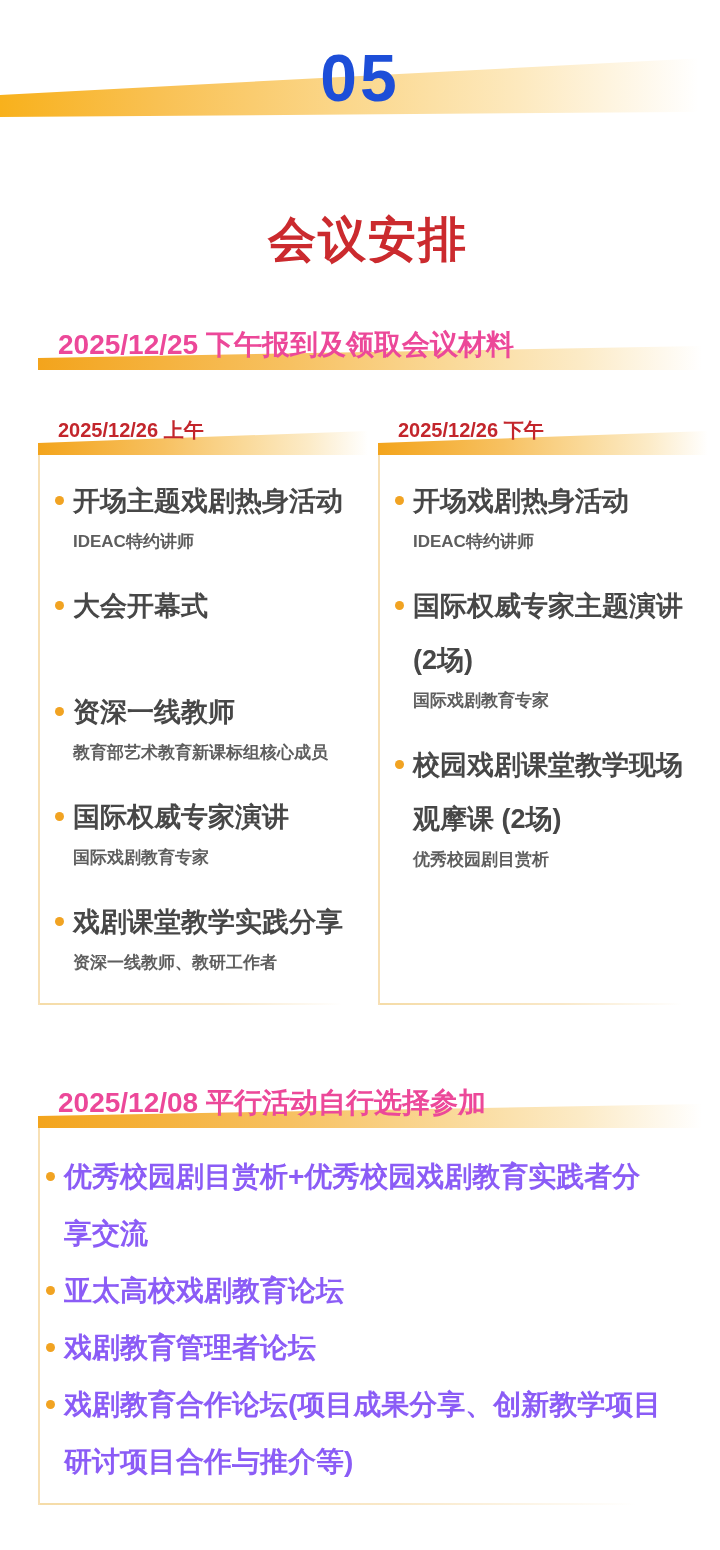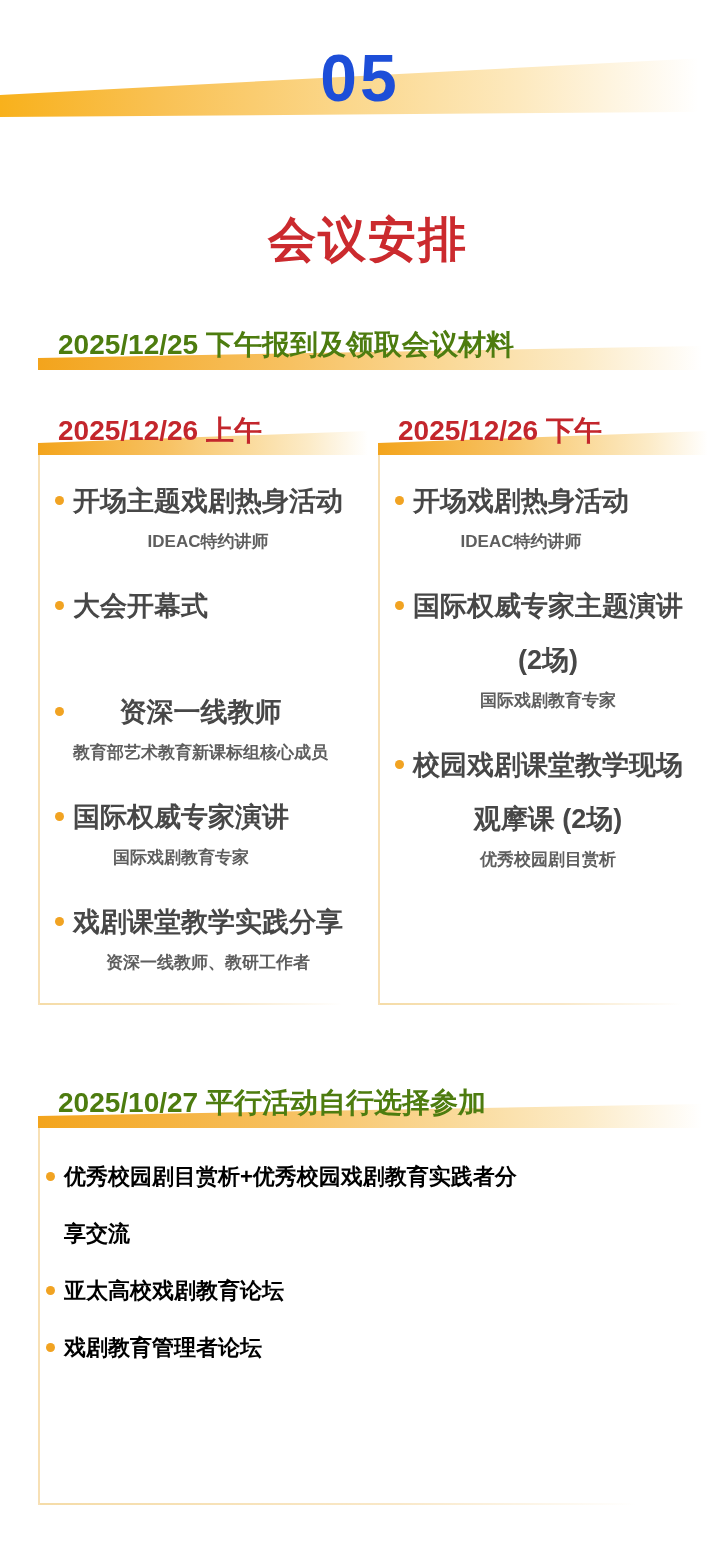--- a/index.html
+++ b/index.html
@@ -24,41 +24,41 @@
   }
   
   .sec-header { position:absolute; }
   .sec-header .band {
     position:absolute; left:0; bottom:0; width:100%; height:24px;
     background:linear-gradient(90deg,#F3A41C 0%,#F7C161 38%,#FAD998 62%,#FCEBC7 82%,rgba(253,244,228,0) 100%);
     clip-path:polygon(0 50%, 100% 0, 100% 100%, 0 100%);
   }
   .sec-header .htext {
     position:absolute; left:20px; bottom:6px; white-space:nowrap;
-    font-size:28px; font-weight:800; color:#4d7c0f;
+    font-size:28px; font-weight:800; color:#ec4899;
   }
   .sec1 { left:38px; top:326px; width:664px; height:44px; }
   .sec3 { left:38px; top:1084px; width:664px; height:44px; }
   
   .col { position:absolute; width:330px; top:408px; }
   .col-left  { left:38px; }
   .col-right { left:378px; }
   .col-h { position:relative; height:47px; }
   .col-h .band {
     position:absolute; left:0; bottom:0; width:100%; height:24px;
     background:linear-gradient(90deg,#F3A41C 0%,#F7C161 38%,#FAD998 62%,#FCEBC7 82%,rgba(253,244,228,0) 100%);
     clip-path:polygon(0 50%, 100% 0, 100% 100%, 0 100%);
   }
   .col-h .htext {
-    position:absolute; left:20px; bottom:5px; white-space:nowrap;
-    font-size:28px; font-weight:800; color:#C3262C;
+    position:absolute; left:20px; bottom:11px; white-space:nowrap;
+    font-size:20px; font-weight:800; color:#C3262C;
   }
   .box {
     position:relative; height:550px; box-sizing:border-box;
-    border-left:2px solid #F7E0B5; padding:19px 0 0 15px;text-align:center;
+    border-left:2px solid #F7E0B5; padding:19px 0 0 15px;
   }
   .box::after {
     content:""; position:absolute; left:0; bottom:0; height:2px; width:92%;
     background:linear-gradient(90deg,#F5DCA8 0%,#F9E8C8 60%,rgba(249,232,200,0) 100%);
   }
   
   .evt { display:flex; margin-bottom:24px; }
   .dot {
     flex:0 0 9px; width:9px; height:9px; border-radius:50%;
     background:#F1A322; margin:22px 9px 0 0;
@@ -72,21 +72,21 @@
   .box3 {
     position:absolute; left:38px; top:1128px; width:664px; height:377px;
     box-sizing:border-box; border-left:2px solid #F7E0B5; padding:20px 0 0 6px;
   }
   .box3::after {
     content:""; position:absolute; left:0; bottom:0; height:2px; width:90%;
     background:linear-gradient(90deg,#F5DCA8 0%,#F9E8C8 60%,rgba(249,232,200,0) 100%);
   }
   .pevt { display:flex; margin:0; }
   .pevt .dot { margin:24px 9px 0 0; }
-  .pevt .t { font-size:22px; font-weight:800; color:#000000; line-height:57px; max-width:605px; }
+  .pevt .t { font-size:28px; font-weight:800; color:#8b5cf6; line-height:57px; max-width:605px; }
   .pevt .t span { display:block; }
 </style>
 </head>
 <body>
 
 <div class="page">
 
   <div class="banner">
     <div class="banner-wedge"></div>
     <div class="badge">05</div>
@@ -195,21 +195,21 @@
           </div>
           <div class="s">优秀校园剧目赏析</div>
         </div>
       </div>
 
     </div>
   </div>
 
   <div class="sec-header sec3">
     <div class="band"></div>
-    <div class="htext">2025/10/27 平行活动自行选择参加</div>
+    <div class="htext">2025/12/08 平行活动自行选择参加</div>
   </div>
 
   <div class="box3">
 
     <div class="pevt">
       <span class="dot"></span>
       <div class="t">
         <span>优秀校园剧目赏析+优秀校园戏剧教育实践者分</span>
         <span>享交流</span>
       </div>
@@ -222,16 +222,23 @@
       </div>
     </div>
 
     <div class="pevt">
       <span class="dot"></span>
       <div class="t">
         <span>戏剧教育管理者论坛</span>
       </div>
     </div>
 
+    <div class="pevt">
+      <span class="dot"></span>
+      <div class="t">
+        <span>戏剧教育合作论坛(项目成果分享、创新教学项目</span>
+        <span>研讨项目合作与推介等)</span>
+      </div>
+    </div>
 
   </div>
 
 </div>
 
 </body></html>

